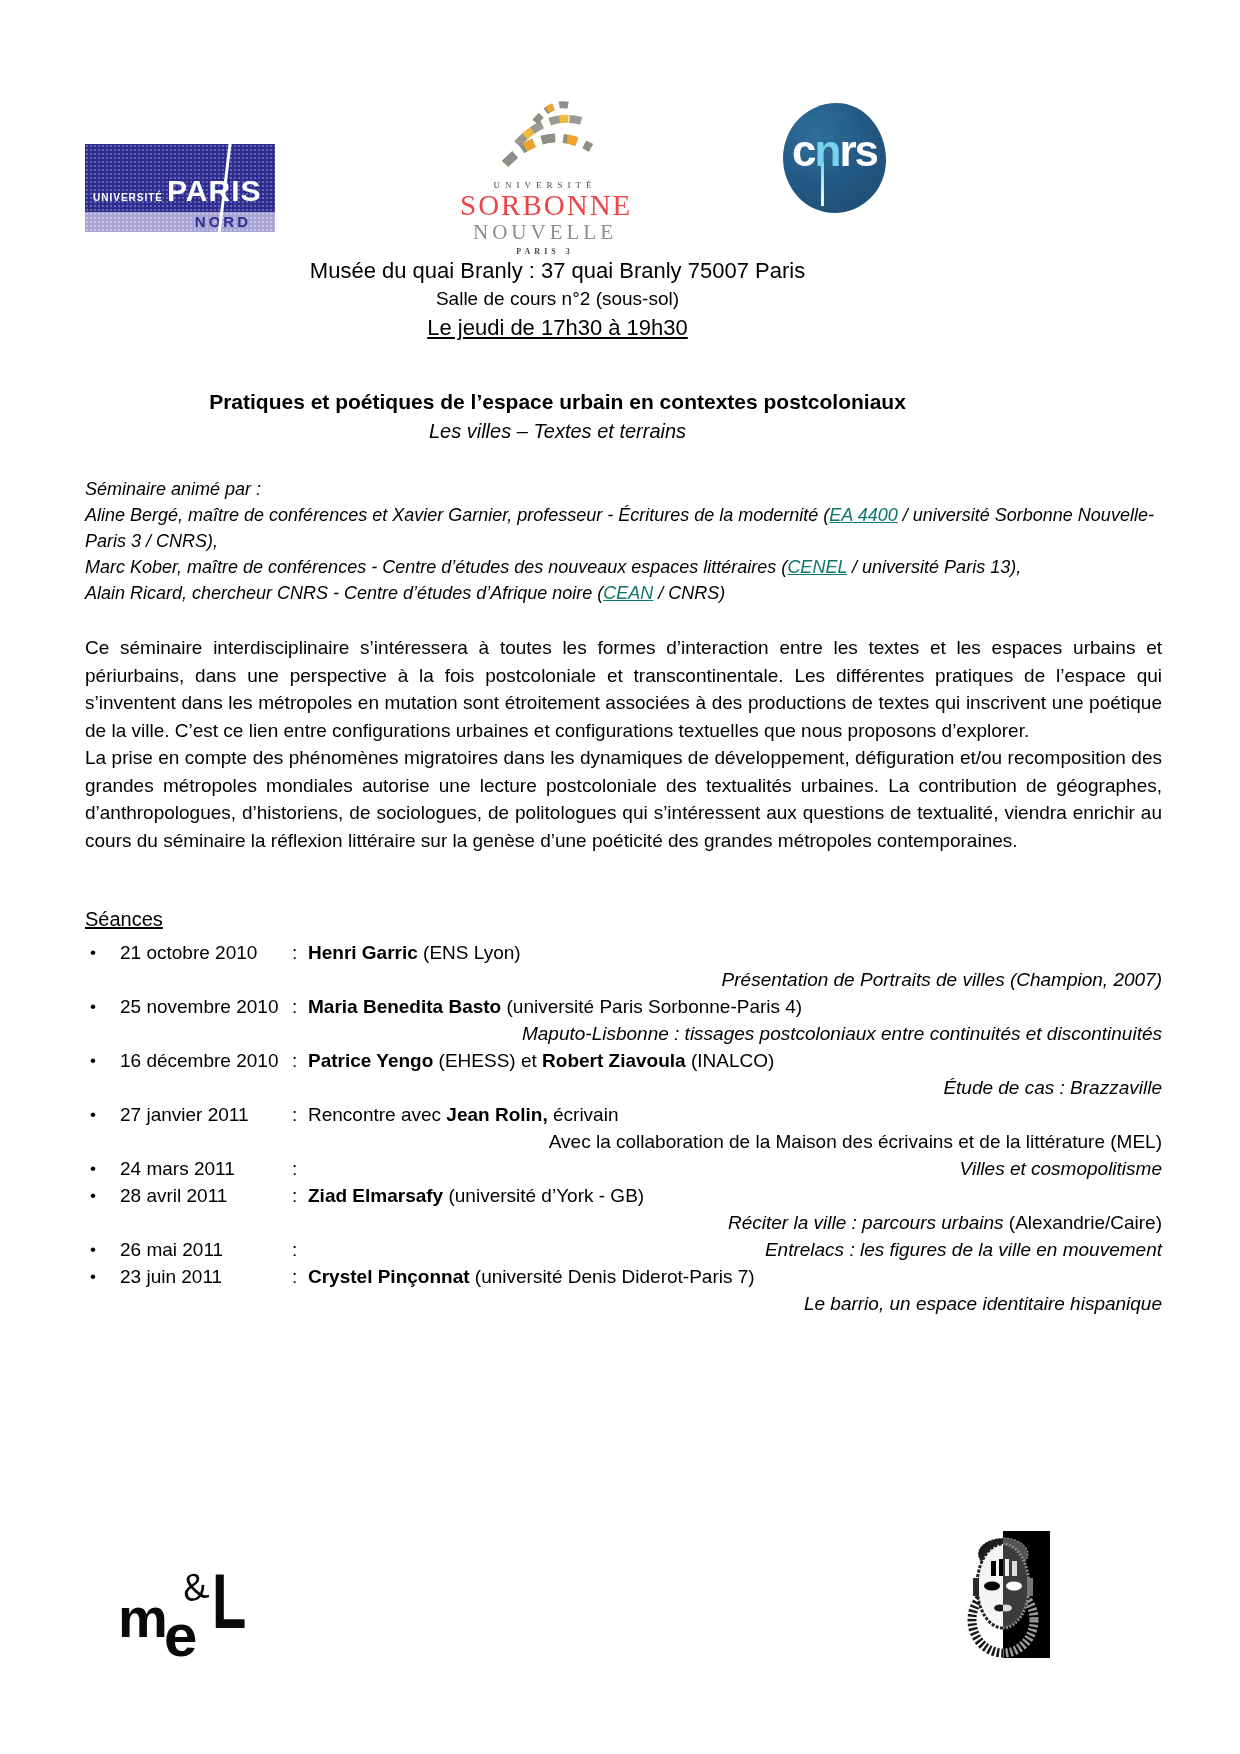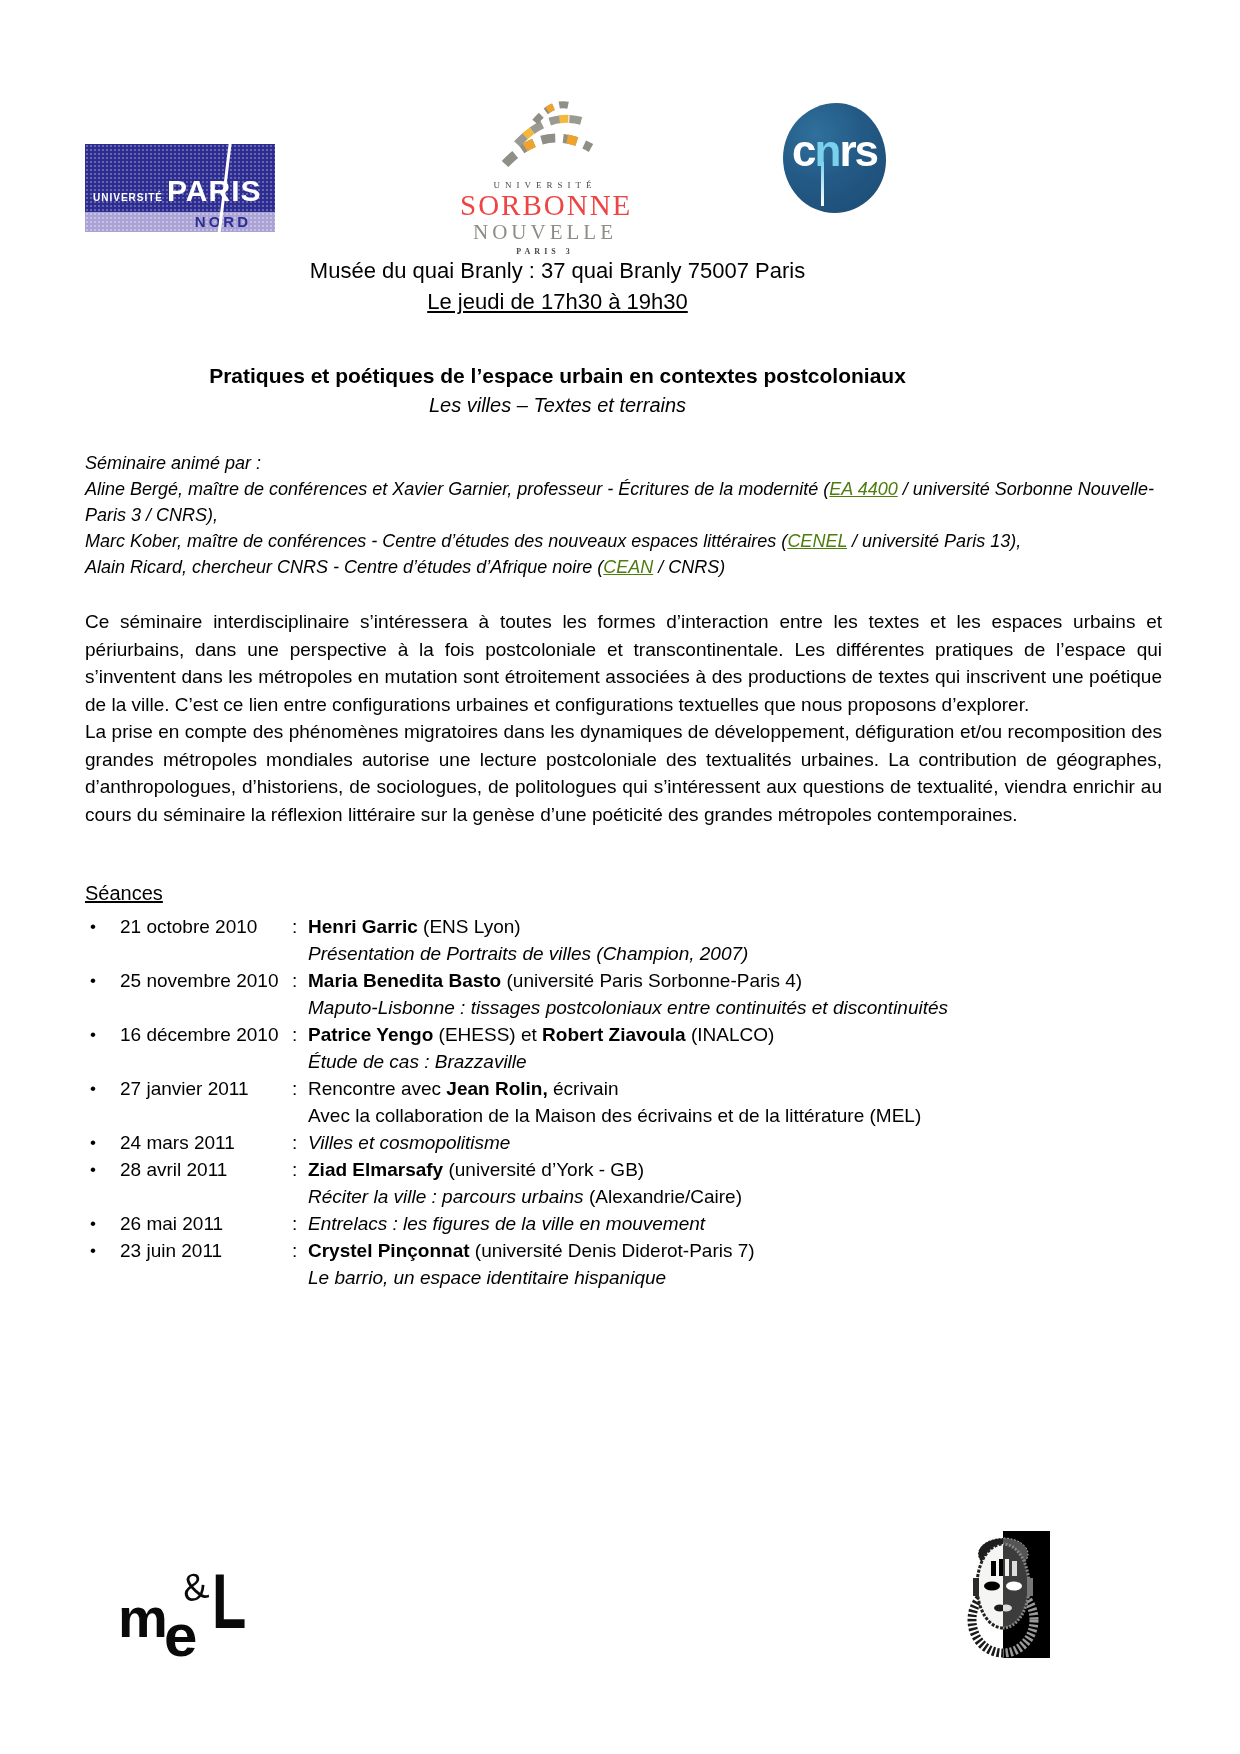--- a/index.html
+++ b/index.html
@@ -59,30 +59,30 @@
   .venue-room { font-size:19px; line-height:26px; }
   .venue-schedule { font-size:22px; line-height:32px; text-decoration:underline; }
 
   .title-block { margin-top:44px; }
   .doc-title { font-size:21px; line-height:28px; font-weight:bold; }
   .doc-subtitle { font-size:20px; line-height:30px; font-style:italic; }
 
   .organisers { margin-top:30px; font-style:italic; font-size:18px; line-height:26px; }
   .org-line, .org-heading { margin:0; }
 
-  .doc-link { color:#4d7c0f; text-decoration:underline; }
+  .doc-link { color:#0f766e; text-decoration:underline; }
 
   .description { margin-top:28px; font-size:19px; line-height:27.5px; text-align:justify; }
   .description p { margin:0; }
 
   .seances-section { margin-top:52px; }
   .seances-heading { font-size:20px; line-height:27px; text-decoration:underline; margin:0 0 6px 0; }
   .seance { display:grid; grid-template-columns:35px 172px 16px 1fr; font-size:19px; line-height:27px; }
   .bullet { text-align:left; padding-left:5px; font-size:17px; }
-  .s-sub { grid-column:4; }
+  .s-sub { grid-column:4;text-align:right; }
   .s-sub i { font-style:italic; }
 
   
   .logo-mel { position:absolute; left:118px; top:1562px; width:140px; height:145px; color:#0a0a0a; }
   .logo-mel span { position:absolute; line-height:1; font-weight:bold; }
   .mel-m { left:0px; top:28px; font-size:56px; letter-spacing:-2px; }
   .mel-amp { left:64px; top:6px; font-size:38px; font-weight:normal !important; transform:rotate(-12deg); }
   .mel-e { left:46px; top:44px; font-size:60px; }
   .mel-l { left:94px; top:0px; font-size:78px; transform:scaleX(0.72); transform-origin:left top; }
 
@@ -121,20 +121,21 @@
   </div>
 
   <div class="logo-cnrs">
     <div class="cnrs-text"><span>c</span><span class="cnrs-n">n</span><span>rs</span></div>
   </div>
 
   <div class="content">
 
     <div class="center-col venue">
       <div class="venue-address">Musée du quai Branly : 37 quai Branly 75007 Paris</div>
+      <div class="venue-room">Salle de cours n°2 (sous-sol)</div>
       <div class="venue-schedule">Le jeudi de 17h30 à 19h30</div>
     </div>
 
     <div class="center-col title-block">
       <div class="doc-title">Pratiques et poétiques de l’espace urbain en contextes postcoloniaux</div>
       <div class="doc-subtitle">Les villes – Textes et terrains</div>
     </div>
 
     <div class="organisers">
       <p class="org-heading">Séminaire animé par :</p>

